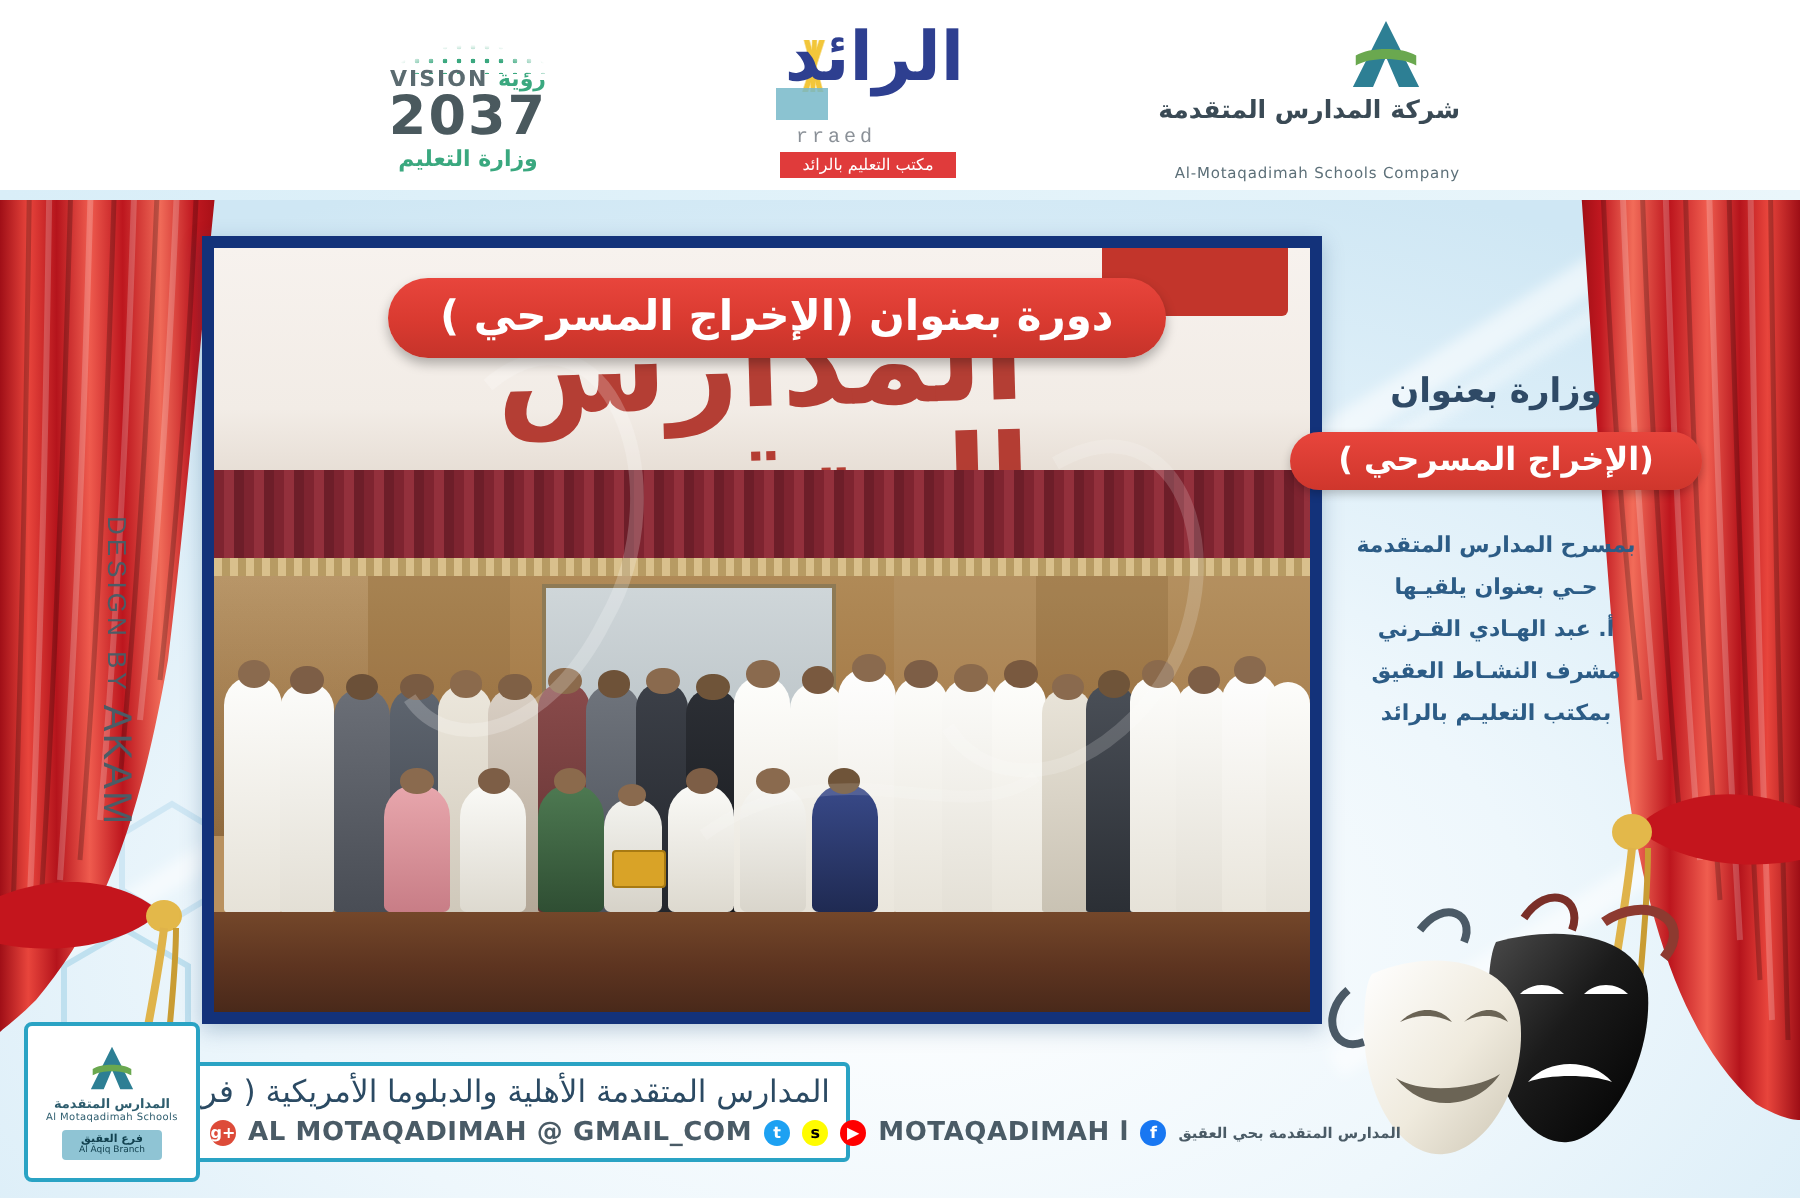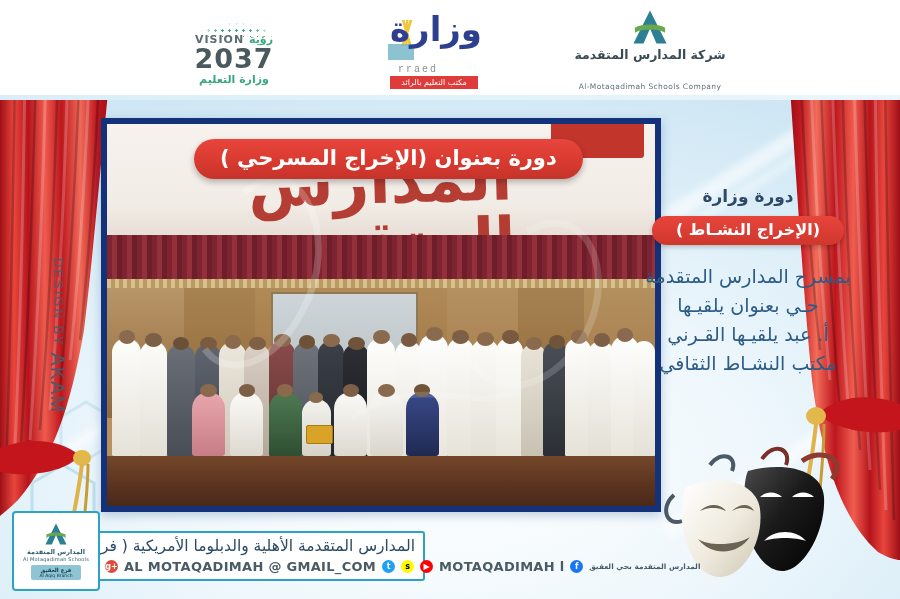--- a/index.html
+++ b/index.html
@@ -58,21 +58,21 @@
       linear-gradient(108deg,transparent 45%,#f2c330 47%,#f2c330 52%,transparent 54%);
     opacity:.95;}
   .rr-sq{position:absolute;left:4px;top:36px;width:26px;height:16px;background:#77b8c9;opacity:.85;}
   .rr-ar{position:absolute;right:2px;top:4px;font-size:34px;color:#2e3f90;
     font-weight:700;line-height:1;direction:rtl;}
   .rr-lat{position:absolute;left:14px;top:56px;font-size:10px;color:#8a9097;letter-spacing:2px;font-family:Liberation Mono, monospace;}
   .rr-bar{position:absolute;left:6px;top:68px;width:88px;height:13px;background:#e03b3b;
     color:#fff;font-size:8px;line-height:13px;text-align:center;direction:rtl;}
 
   
-  .almo{width:160px;height:82px;position:relative;display:flex;flex-direction:column;align-items:center;}
+  .almo{width:160px;height:82px;position:relative;display:flex;flex-direction:column;align-items:flex-end;}
   .almo-ar{font-size:12.5px;color:#3a4a55;direction:rtl;font-weight:700;margin-top:2px;}
   .almo-en{font-size:7.5px;color:#5d7079;letter-spacing:.4px;margin-top:20px;}
   svg{display:block;}
 
   
   .valance{position:absolute;left:0;top:0;width:900px;height:120px;z-index:2;pointer-events:none;}
   .curtain{position:absolute;top:0;z-index:2;pointer-events:none;}
   .curtain-left{left:0;}
   .curtain-right{right:0;}
   .tieback{position:absolute;z-index:3;pointer-events:none;}
@@ -127,21 +127,21 @@
   .info{
     position:absolute;right:22px;top:186px;width:260px;z-index:6;
     direction:rtl;text-align:center;color:#2f4d6b;
   }
   .info-head{font-size:17px;font-weight:700;color:#2f4a66;margin-bottom:10px;}
   .info-pill{
     display:inline-block;background:linear-gradient(180deg,#e8453c,#cf362c);color:#fff;
     font-size:16px;font-weight:700;border-radius:16px;padding:4px 24px 6px 24px;
     box-shadow:0 2px 5px rgba(0,0,0,.22);margin-bottom:12px;
   }
-  .info-line{font-size:19px;font-weight:400;color:#2c5c86;line-height:1;margin:10px 0;letter-spacing:.5px;}
+  .info-line{font-size:11px;font-weight:700;color:#2c5c86;line-height:1;margin:10px 0;letter-spacing:.5px;}
 
   
   .designby{
     position:absolute;left:46px;top:258px;z-index:6;
     writing-mode:vertical-rl;text-orientation:mixed;
     font-size:13px;color:#4b5c66;letter-spacing:2px;
     font-family:"Liberation Sans",sans-serif;
   }
   .designby .big{font-size:20px;letter-spacing:1px;}
 
@@ -216,21 +216,21 @@
         </div>
         <div class="v-num">2037</div>
         <div class="v-sub">وزارة التعليم</div>
       </div>
     </div>
 
     <div class="logo">
       <div class="rraed">
         <div class="rr-burst"></div>
         <div class="rr-sq"></div>
-        <div class="rr-ar">وزارة</div>
+        <div class="rr-ar">الرائد</div>
         <div class="rr-lat">rraed</div>
         <div class="rr-bar">مكتب التعليم بالرائد</div>
       </div>
     </div>
 
     <div class="logo almo">
       <svg width="74" height="50" viewBox="0 0 74 50">
         <path d="M37 2 L60 48 L46 48 L37 27 L28 48 L14 48 Z" fill="#2d7f94"></path>
         <path d="M16 26 C26 20 48 20 58 26 L58 33 C48 27 26 27 16 33 Z" fill="#6aa84f"></path>
       </svg>
@@ -426,26 +426,27 @@
         <path d="M140 70 C200 20 240 120 200 190 C170 250 120 260 100 230" stroke="#ffffff" stroke-width="7" fill="none" opacity=".75"></path>
         <path d="M430 110 C500 70 530 180 470 240 C430 280 390 270 375 245" stroke="#ffffff" stroke-width="7" fill="none" opacity=".6"></path>
         <path d="M250 300 C320 250 380 300 420 270" stroke="#ffffff" stroke-width="6" fill="none" opacity=".5"></path>
       </svg>
     </div>
   </div>
 
   <div class="title-pill">دورة بعنوان (الإخراج المسرحي )</div>
 
   <div class="info">
-    <div class="info-head">دورة وزارة</div>
-    <div class="info-pill">(الإخراج النشـاط )</div>
+    <div class="info-head">وزارة بعنوان</div>
+    <div class="info-pill">(الإخراج المسرحي )</div>
     <div class="info-line">بمسرح المدارس المتقدمة</div>
     <div class="info-line">حـي بعنوان يلقيـها</div>
-    <div class="info-line">أ. عبد يلقيـها القـرني</div>
-    <div class="info-line">مكتب النشـاط الثقافي</div>
+    <div class="info-line">أ. عبد الهـادي القـرني</div>
+    <div class="info-line">مشرف النشـاط العقيق</div>
+    <div class="info-line">بمكتب التعليـم بالرائد</div>
   </div>
 
   <div class="designby">
     <span>DESIGN BY</span>
     <span class="big">AKAM</span>
   </div>
 
   <svg class="masks" viewBox="0 0 220 150">
     <defs>
       <linearGradient id="mw" x1="0" y1="0" x2="1" y2="1">

